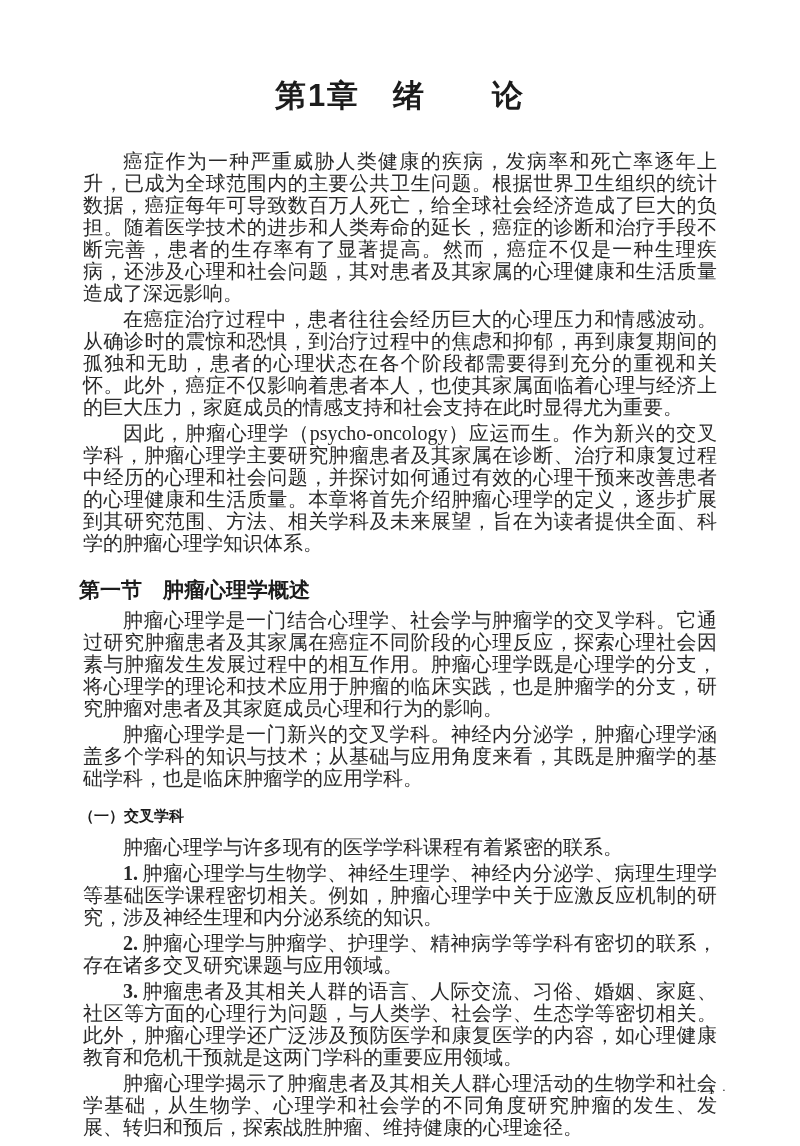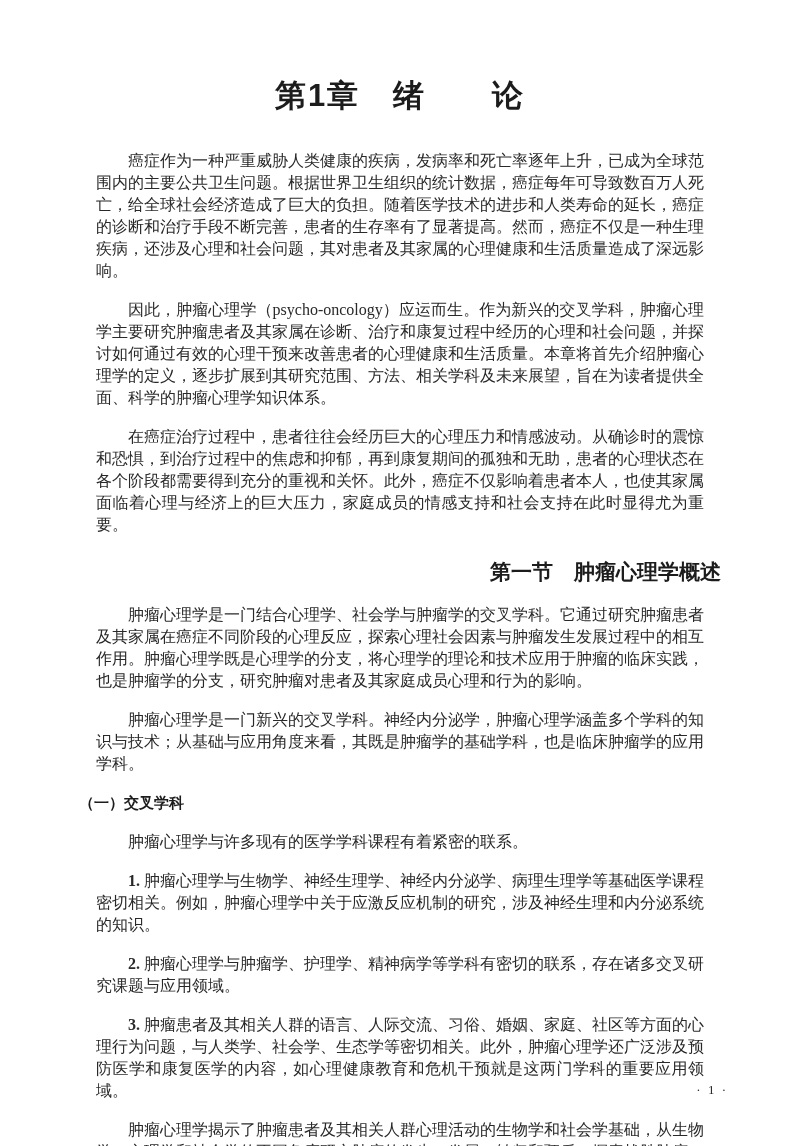--- a/index.html
+++ b/index.html
@@ -26,33 +26,33 @@
     font-family: "Liberation Sans", "DejaVu Sans", sans-serif;
     font-weight: 700;
     font-size: 31px;
     line-height: 44px;
     text-align: center;
     color: #1c1c1c;
     margin: 0 0 32px 0;
     letter-spacing: 2px;
   }
   p.body-para {
-    font-size: 16px;
+    font-size: 20px;
     line-height: 22px;
     text-align: justify;
     text-indent: 2em;
-    margin: 17px;
+    margin: 4px;
     color: #292929;
   }
   .section-title {
     font-family: "Liberation Sans", "DejaVu Sans", sans-serif;
     font-weight: 700;
     font-size: 21px;
     line-height: 30px;
-    text-align: right;
+    text-align: left;
     color: #1c1c1c;
     margin: 21px 0 0 0;
   }
   .sub-title {
     font-size: 18px;
     line-height: 26px;
     text-align: center;
     font-weight: 400;
     color: #222222;
     margin: 17px 0 10px 0;
@@ -81,22 +81,22 @@
 </style>
 </head>
 <body>
 
 <div class="page">
   <div class="content">
 
     <h1 class="chapter-title">第1章　绪　　论</h1>
 
     <p class="body-para">癌症作为一种严重威胁人类健康的疾病，发病率和死亡率逐年上升，已成为全球范围内的主要公共卫生问题。根据世界卫生组织的统计数据，癌症每年可导致数百万人死亡，给全球社会经济造成了巨大的负担。随着医学技术的进步和人类寿命的延长，癌症的诊断和治疗手段不断完善，患者的生存率有了显著提高。然而，癌症不仅是一种生理疾病，还涉及心理和社会问题，其对患者及其家属的心理健康和生活质量造成了深远影响。</p>
+    <p class="body-para">在癌症治疗过程中，患者往往会经历巨大的心理压力和情感波动。从确诊时的震惊和恐惧，到治疗过程中的焦虑和抑郁，再到康复期间的孤独和无助，患者的心理状态在各个阶段都需要得到充分的重视和关怀。此外，癌症不仅影响着患者本人，也使其家属面临着心理与经济上的巨大压力，家庭成员的情感支持和社会支持在此时显得尤为重要。</p>
     <p class="body-para">因此，肿瘤心理学（psycho-oncology）应运而生。作为新兴的交叉学科，肿瘤心理学主要研究肿瘤患者及其家属在诊断、治疗和康复过程中经历的心理和社会问题，并探讨如何通过有效的心理干预来改善患者的心理健康和生活质量。本章将首先介绍肿瘤心理学的定义，逐步扩展到其研究范围、方法、相关学科及未来展望，旨在为读者提供全面、科学的肿瘤心理学知识体系。</p>
-    <p class="body-para">在癌症治疗过程中，患者往往会经历巨大的心理压力和情感波动。从确诊时的震惊和恐惧，到治疗过程中的焦虑和抑郁，再到康复期间的孤独和无助，患者的心理状态在各个阶段都需要得到充分的重视和关怀。此外，癌症不仅影响着患者本人，也使其家属面临着心理与经济上的巨大压力，家庭成员的情感支持和社会支持在此时显得尤为重要。</p>
 
     <h2 class="section-title">第一节　肿瘤心理学概述</h2>
 
     <p class="body-para">肿瘤心理学是一门结合心理学、社会学与肿瘤学的交叉学科。它通过研究肿瘤患者及其家属在癌症不同阶段的心理反应，探索心理社会因素与肿瘤发生发展过程中的相互作用。肿瘤心理学既是心理学的分支，将心理学的理论和技术应用于肿瘤的临床实践，也是肿瘤学的分支，研究肿瘤对患者及其家庭成员心理和行为的影响。</p>
 
     <p class="body-para">肿瘤心理学是一门新兴的交叉学科。神经内分泌学，肿瘤心理学涵盖多个学科的知识与技术；从基础与应用角度来看，其既是肿瘤学的基础学科，也是临床肿瘤学的应用学科。</p>
 
     <h4 class="part-title">（一）交叉学科</h4>
     <p class="body-para">肿瘤心理学与许多现有的医学学科课程有着紧密的联系。</p>
 

